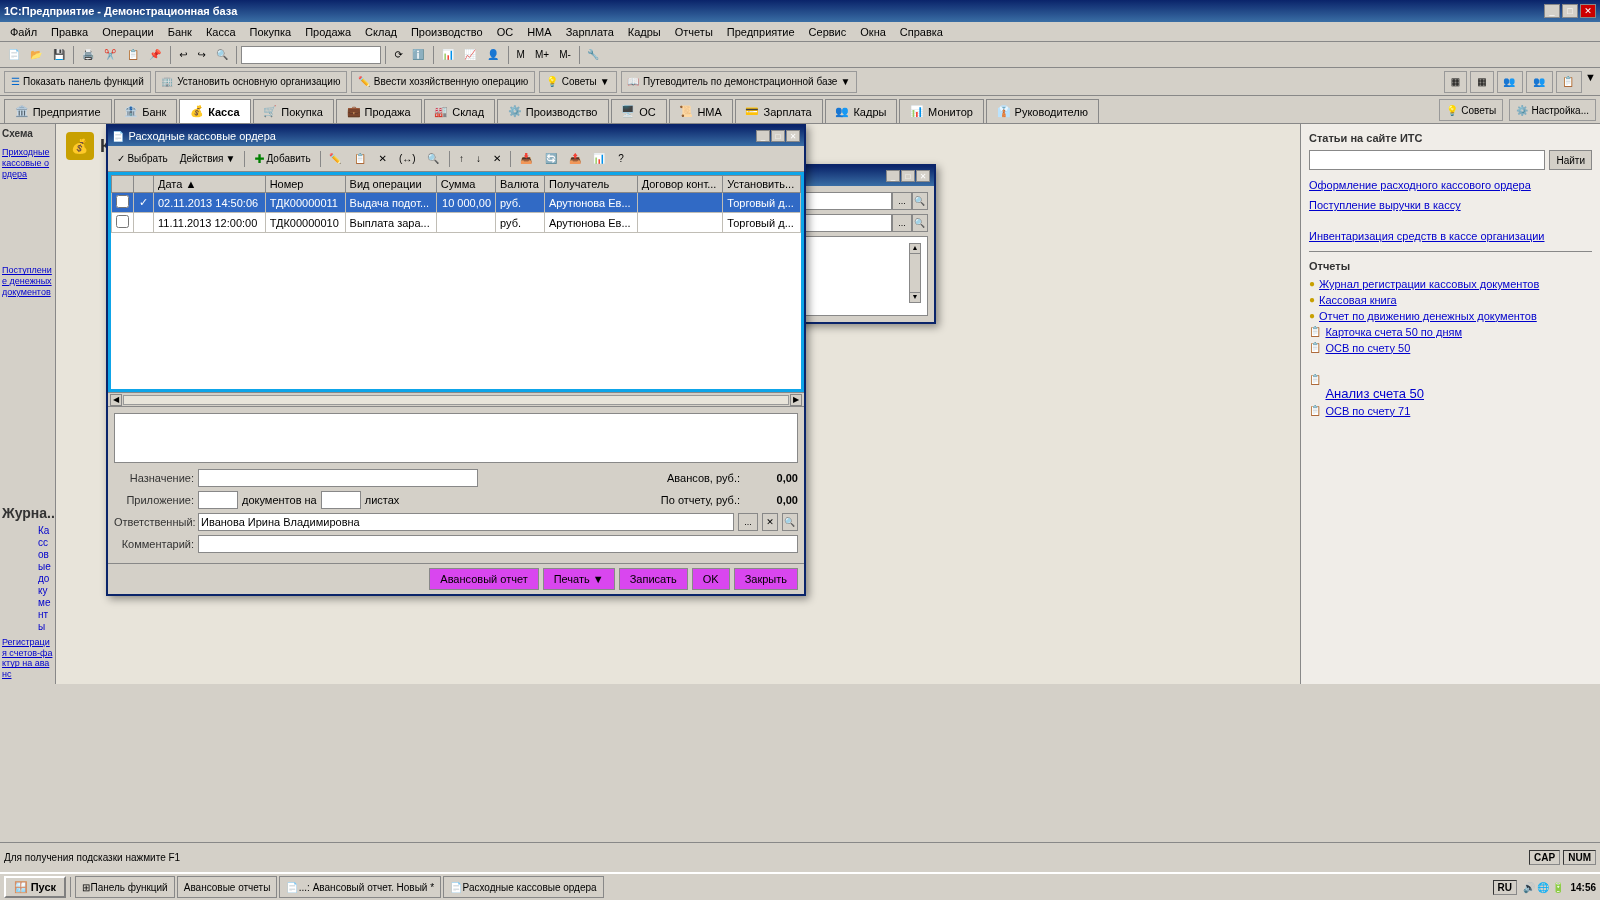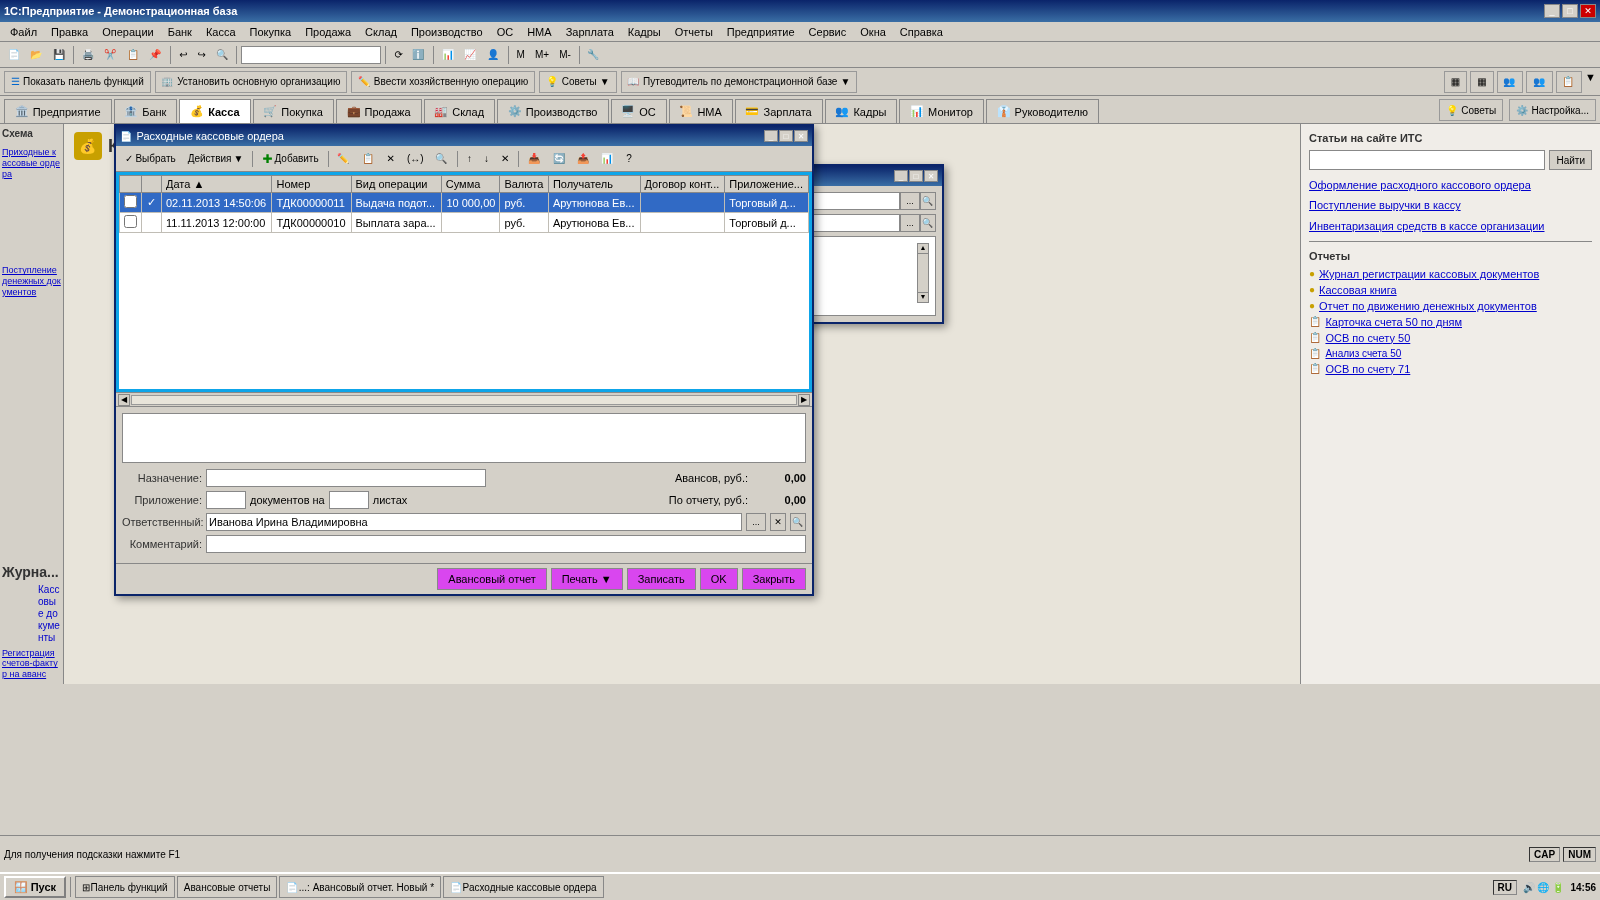--- a/index.html
+++ b/index.html
@@ -60,21 +60,21 @@
     .form-label { width: 80px; font-size: 11px; text-align: right; color: #333; }
     .form-input { height: 18px; border: 1px solid #888; background: white; padding: 0 2px; font-size: 11px; }
 
     
     .dialog-footer { padding: 4px 6px; background: #d4d0c8; border-top: 1px solid #888; display: flex; justify-content: flex-end; gap: 4px; align-items: center; }
     .footer-btn { height: 22px; padding: 0 10px; background: #d946ef; border: 1px solid #888; font-size: 11px; cursor: pointer; }
 
     
     .taskbar { position: fixed; bottom: 0; left: 0; right: 0; height: 28px; background: #d4d0c8; border-top: 2px solid #ffffff; display: flex; align-items: center; padding: 0 4px; gap: 2px; }
     .start-btn { height: 22px; padding: 0 8px; background: #d4d0c8; border: 2px solid; border-color: #ffffff #808080 #808080 #ffffff; font-size: 11px; font-weight: bold; cursor: pointer; display: flex; align-items: center; gap: 3px; }
-    .status-bar { position: fixed; bottom: 28px; left: 0; right: 0; height: 37px; background: #d4d0c8; border-top: 1px solid #888; display: flex; align-items: center; padding: 0 4px; font-size: 10px; justify-content: space-between; }
+    .status-bar { position: fixed; bottom: 28px; left: 0; right: 0; height: 30px; background: #d4d0c8; border-top: 1px solid #888; display: flex; align-items: center; padding: 0 4px; font-size: 10px; justify-content: space-between; }
     .cap-indicator { background: #d4d0c8; border: 1px inset #888; padding: 1px 4px; font-size: 10px; font-weight: bold; }
 
     
     ::-webkit-scrollbar { width: 12px; height: 12px; }
     ::-webkit-scrollbar-track { background: #d4d0c8; }
     ::-webkit-scrollbar-thumb { background: #a09898; border: 1px solid #888; }
 
     
     .bottom-tab { height: 22px; padding: 0 6px; background: #d4d0c8; border: 1px solid #888; font-size: 10px; cursor: pointer; display: flex; align-items: center; white-space: nowrap; }
 
@@ -231,21 +231,21 @@
     <span>Руководителю</span>
   </div>
   <div style="margin-left:auto; display:flex; gap:6px; padding-bottom:2px;">
     <button class="tb2-btn">💡 Советы</button>
     <button class="tb2-btn">⚙️ Настройка...</button>
   </div>
 </div>
 
 <div style="display:flex; height:560px; position:relative;">
 
-  <div style="width:64px; background:#d4d0c8; border-right:1px solid #888; padding:4px 2px; display:flex; flex-direction:column; gap:4px; overflow:hidden;">
+  <div style="width:56px; background:#d4d0c8; border-right:1px solid #888; padding:4px 2px; display:flex; flex-direction:column; gap:4px; overflow:hidden;">
     <div style="font-size:10px; font-weight:bold; color:#333; margin-bottom:4px;">Схема</div>
     <div style="display:flex; flex-direction:column; gap:6px;">
       <span style="font-size:9px; color:#0000cc; text-decoration:underline; cursor:pointer; word-break:break-all; line-height:1.2;">Приходные кассовые ордера</span>
       <span style="font-size:9px; color:#0000cc; text-decoration:underline; cursor:pointer; word-break:break-all; line-height:1.2; margin-top:80px;">Поступление денежных документов</span>
     </div>
 
     <div style="margin-top:auto;">
       <div style="font-size:14px; font-weight:bold; color:#333;margin-top:24px;">Журна...</div>
       <span style="font-size:10px; color:#0000cc; cursor:pointer; display:block; margin-top:4px; word-break:break-all; line-height:1.2;margin-left:36px;">Кассовые документы</span>
       <span style="font-size:9px; color:#0000cc; text-decoration:underline; cursor:pointer; display:block; margin-top:4px; word-break:break-all; line-height:1.2;">Регистрация счетов-фактур на аванс</span>
@@ -311,21 +311,21 @@
             <tr>
               <th style="width:20px;"></th>
               <th style="width:20px;"></th>
               <th>Дата ▲</th>
               <th>Номер</th>
               <th>Вид операции</th>
               <th>Сумма</th>
               <th>Валюта</th>
               <th>Получатель</th>
               <th>Договор конт...</th>
-              <th>Приложение...</th>
+              <th>Установить...</th>
             </tr>
           </thead>
           <tbody>
             <tr class="selected">
               <td class="checkbox-cell"><input type="checkbox" style=""></td>
               <td class="status-icon">✓</td>
               <td>02.11.2013 14:50:06</td>
               <td>ТДК00000011</td>
               <td>Выдача подот...</td>
               <td style="text-align:right;">10 000,00</td>
@@ -437,21 +437,21 @@
 
   </div>
 
   <div style="width:300px; background:#f0ede8; border-left:1px solid #888; padding:8px; overflow-y:auto;">
     <div style="font-weight:bold; font-size:11px; margin-bottom:6px; color:#333;">Статьи на сайте ИТС</div>
     <div class="right-search">
       <input style="flex: 1 1 0%; height: 20px; border: 1px solid rgb(136, 136, 136); padding: 0px 2px; font-size: 10px;" type="text">
       <button style="height:20px; padding:0 6px; background:#d4d0c8; border:1px solid #888; font-size:10px; cursor:pointer;">Найти</button>
     </div>
     <a href="#" style="color:#0000cc; text-decoration:underline; font-size:11px; display:block; margin-bottom:6px; line-height:1.3;">Оформление расходного кассового ордера</a>
-    <a href="#" style="color:#0000cc; text-decoration:underline; font-size:11px; display:block; margin-bottom:6px; line-height:1.3;">Поступление выручки в кассу</a>
+    <a href="#" style="color:#0000cc; text-decoration:underline; font-size:11px; display:block; margin-bottom:16px; line-height:1.3;">Поступление выручки в кассу</a>
     <a href="#" style="color:#0000cc; text-decoration:underline; font-size:11px; display:block; margin-bottom:6px; line-height:1.3;">Инвентаризация средств в кассе организации</a>
 
     <hr style="border:none; border-top:1px solid #888; margin:8px 0;">
 
     <div style="font-weight:bold; font-size:11px; margin-bottom:6px; color:#333;">Отчеты</div>
     <div style="display:flex; align-items:center; margin-bottom:4px;">
       <span style="color:#c8a000; font-size:10px; margin-right:4px;">●</span>
       <a href="#" style="color:#0000cc; text-decoration:underline; font-size:11px;">Журнал регистрации кассовых документов</a>
     </div>
     <div style="display:flex; align-items:center; margin-bottom:4px;">
@@ -465,21 +465,21 @@
     <div style="display:flex; align-items:center; margin-bottom:4px;">
       <span style="color:#666; font-size:10px; margin-right:4px;">📋</span>
       <a href="#" style="color:#0000cc; text-decoration:underline; font-size:11px;">Карточка счета 50 по дням</a>
     </div>
     <div style="display:flex; align-items:center; margin-bottom:4px;">
       <span style="color:#666; font-size:10px; margin-right:4px;">📋</span>
       <a href="#" style="color:#0000cc; text-decoration:underline; font-size:11px;">ОСВ по счету 50</a>
     </div>
     <div style="display:flex; align-items:center; margin-bottom:4px;">
       <span style="color:#666; font-size:10px; margin-right:4px;">📋</span>
-      <a href="#" style="color:#0000cc; text-decoration:underline; font-size:10px;">Анализ счета 50</a>
+      <a href="#" style="color:#0000cc; text-decoration:underline; font-size:13px;margin-top:28px;">Анализ счета 50</a>
     </div>
     <div style="display:flex; align-items:center; margin-bottom:4px;">
       <span style="color:#666; font-size:10px; margin-right:4px;">📋</span>
       <a href="#" style="color:#0000cc; text-decoration:underline; font-size:11px;">ОСВ по счету 71</a>
     </div>
   </div>
 </div>
 
 <div class="status-bar">
   <span>Для получения подсказки нажмите F1</span>

